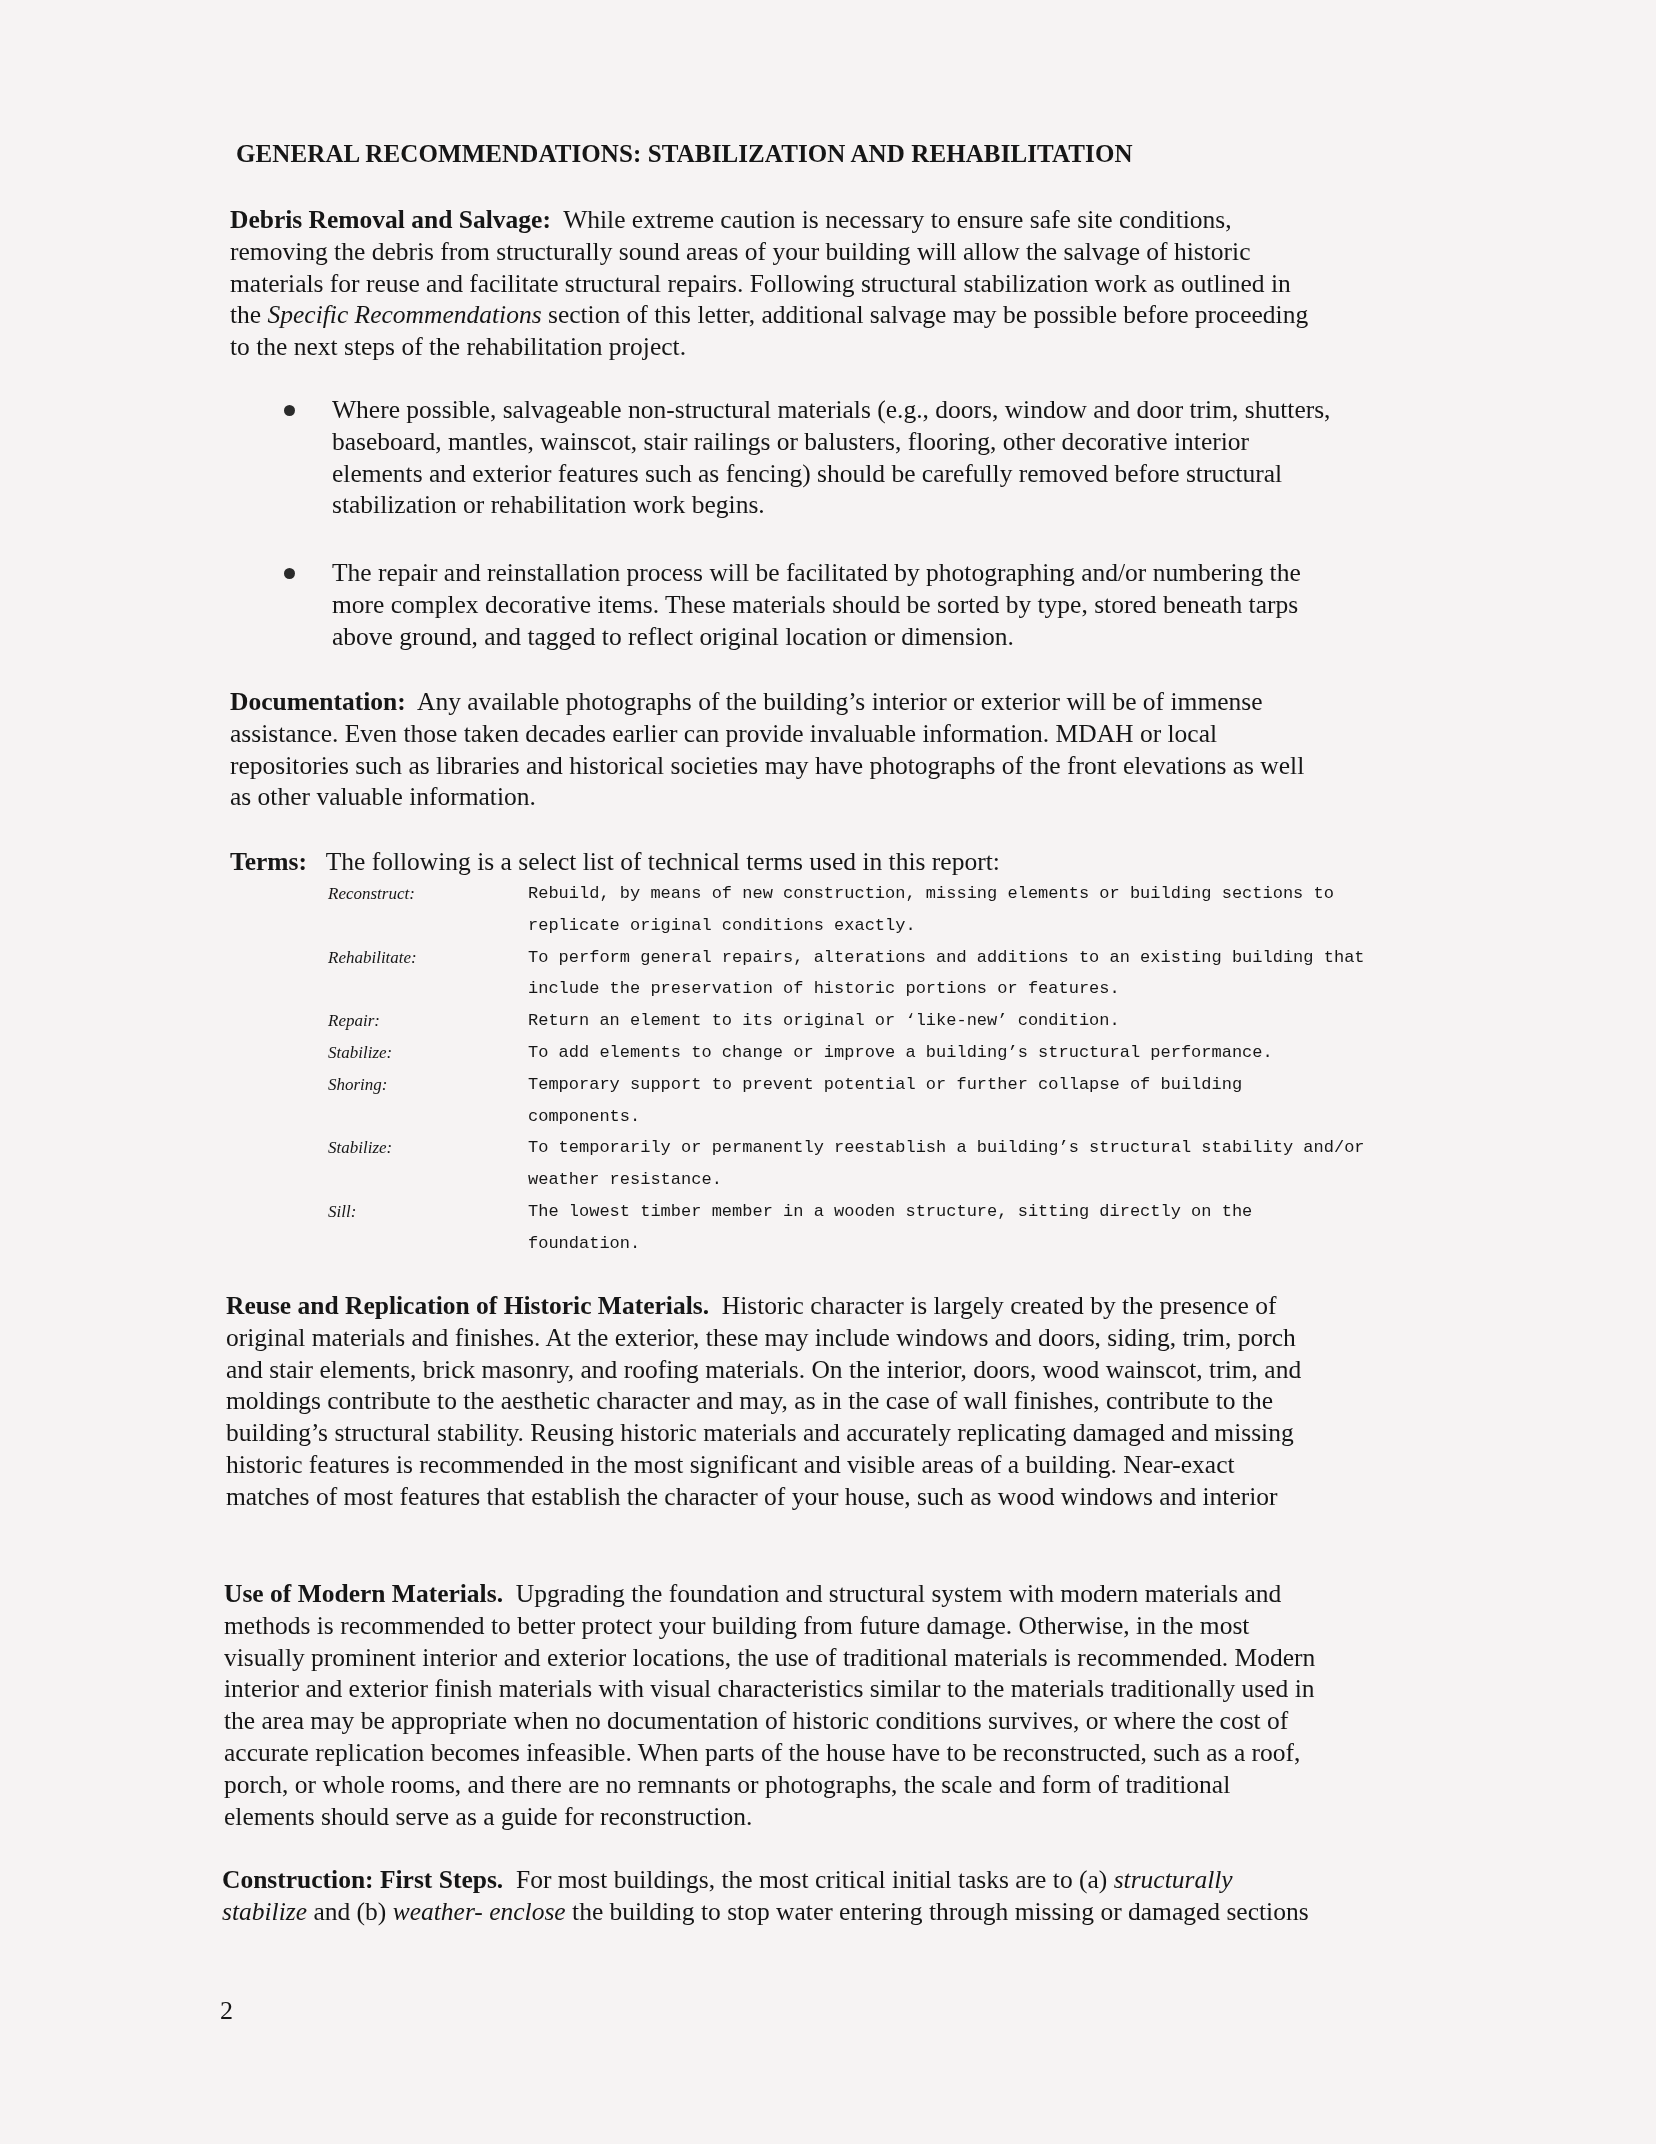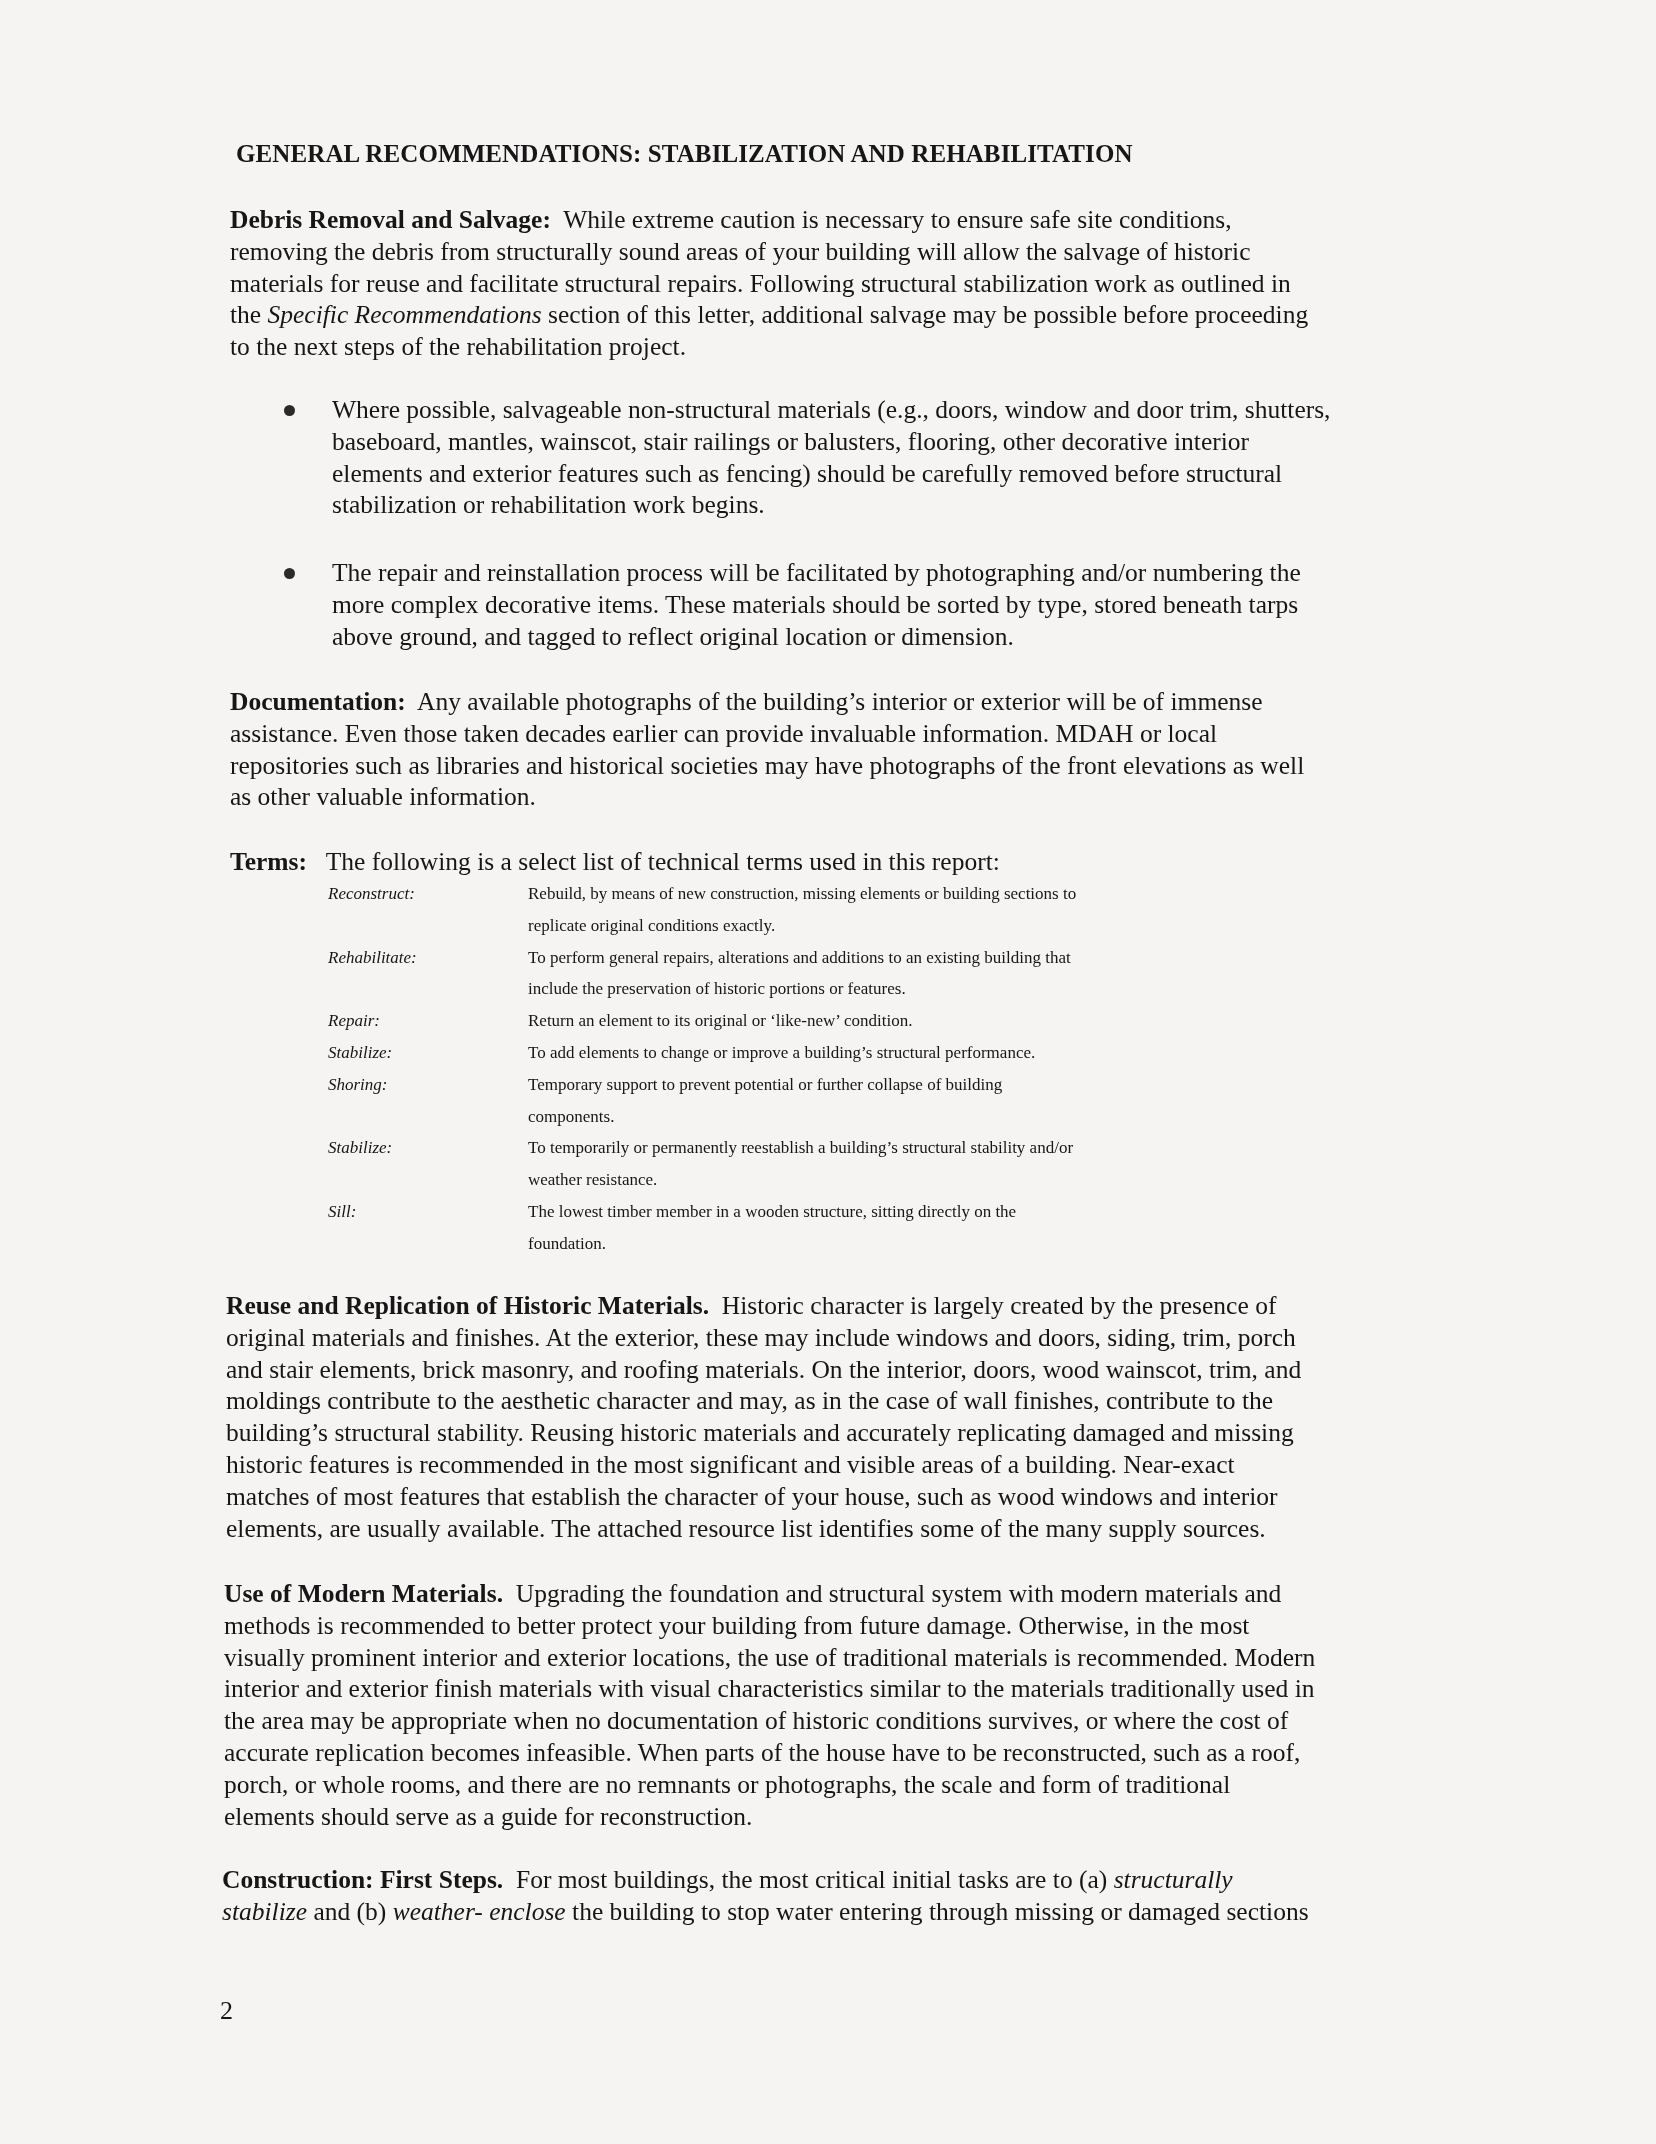--- a/index.html
+++ b/index.html
@@ -64,21 +64,21 @@
     }
     .term-row {
       display: flex;
       white-space: nowrap;
     }
     .term-name {
       width: 200px;
       font-style: italic;
       flex: 0 0 200px;
     }
-    .term-def .line { display: block; }
+    .term-def .line { display: block; font-family: Liberation Mono, monospace; }
 
     .page-number {
       position: absolute;
       left: 220px;
       top: 1996px;
       font-size: 26px;
     }
   </style>
 </head>
 <body>
@@ -172,21 +172,20 @@
   </div>
 
   <div class="para" style="left:226px; top:1290px;">
     <span class="line"><b>Reuse and Replication of Historic Materials.</b>&nbsp; <span>Historic character is largely created by the presence of</span></span>
     <span class="line">original materials and finishes.  At the exterior, these may include windows and doors, siding, trim, porch</span>
     <span class="line">and stair elements, brick masonry, and roofing materials.  On the interior, doors, wood wainscot, trim, and</span>
     <span class="line">moldings contribute to the aesthetic character and may, as in the case of wall finishes, contribute to the</span>
     <span class="line">building’s structural stability.  Reusing historic materials and accurately replicating damaged and missing</span>
     <span class="line">historic features is recommended in the most significant and visible areas of a building.  Near-exact</span>
     <span class="line">matches of most features that establish the character of your house, such as wood windows and interior</span>
-    <span class="line">elements, are usually available.  The attached resource list identifies some of the many supply sources.</span>
   </div>
 
   <div class="para" style="left:224px; top:1578px;">
     <span class="line"><b>Use of Modern Materials.</b>&nbsp; <span>Upgrading the foundation and structural system with modern materials and</span></span>
     <span class="line">methods is recommended to better protect your building from future damage.  Otherwise, in the most</span>
     <span class="line">visually prominent interior and exterior locations, the use of traditional materials is recommended.  Modern</span>
     <span class="line">interior and exterior finish materials with visual characteristics similar to the materials traditionally used in</span>
     <span class="line">the area may be appropriate when no documentation of historic conditions survives, or where the cost of</span>
     <span class="line">accurate replication becomes infeasible.  When parts of the house have to be reconstructed, such as a roof,</span>
     <span class="line">porch, or whole rooms, and there are no remnants or photographs, the scale and form of traditional</span>

